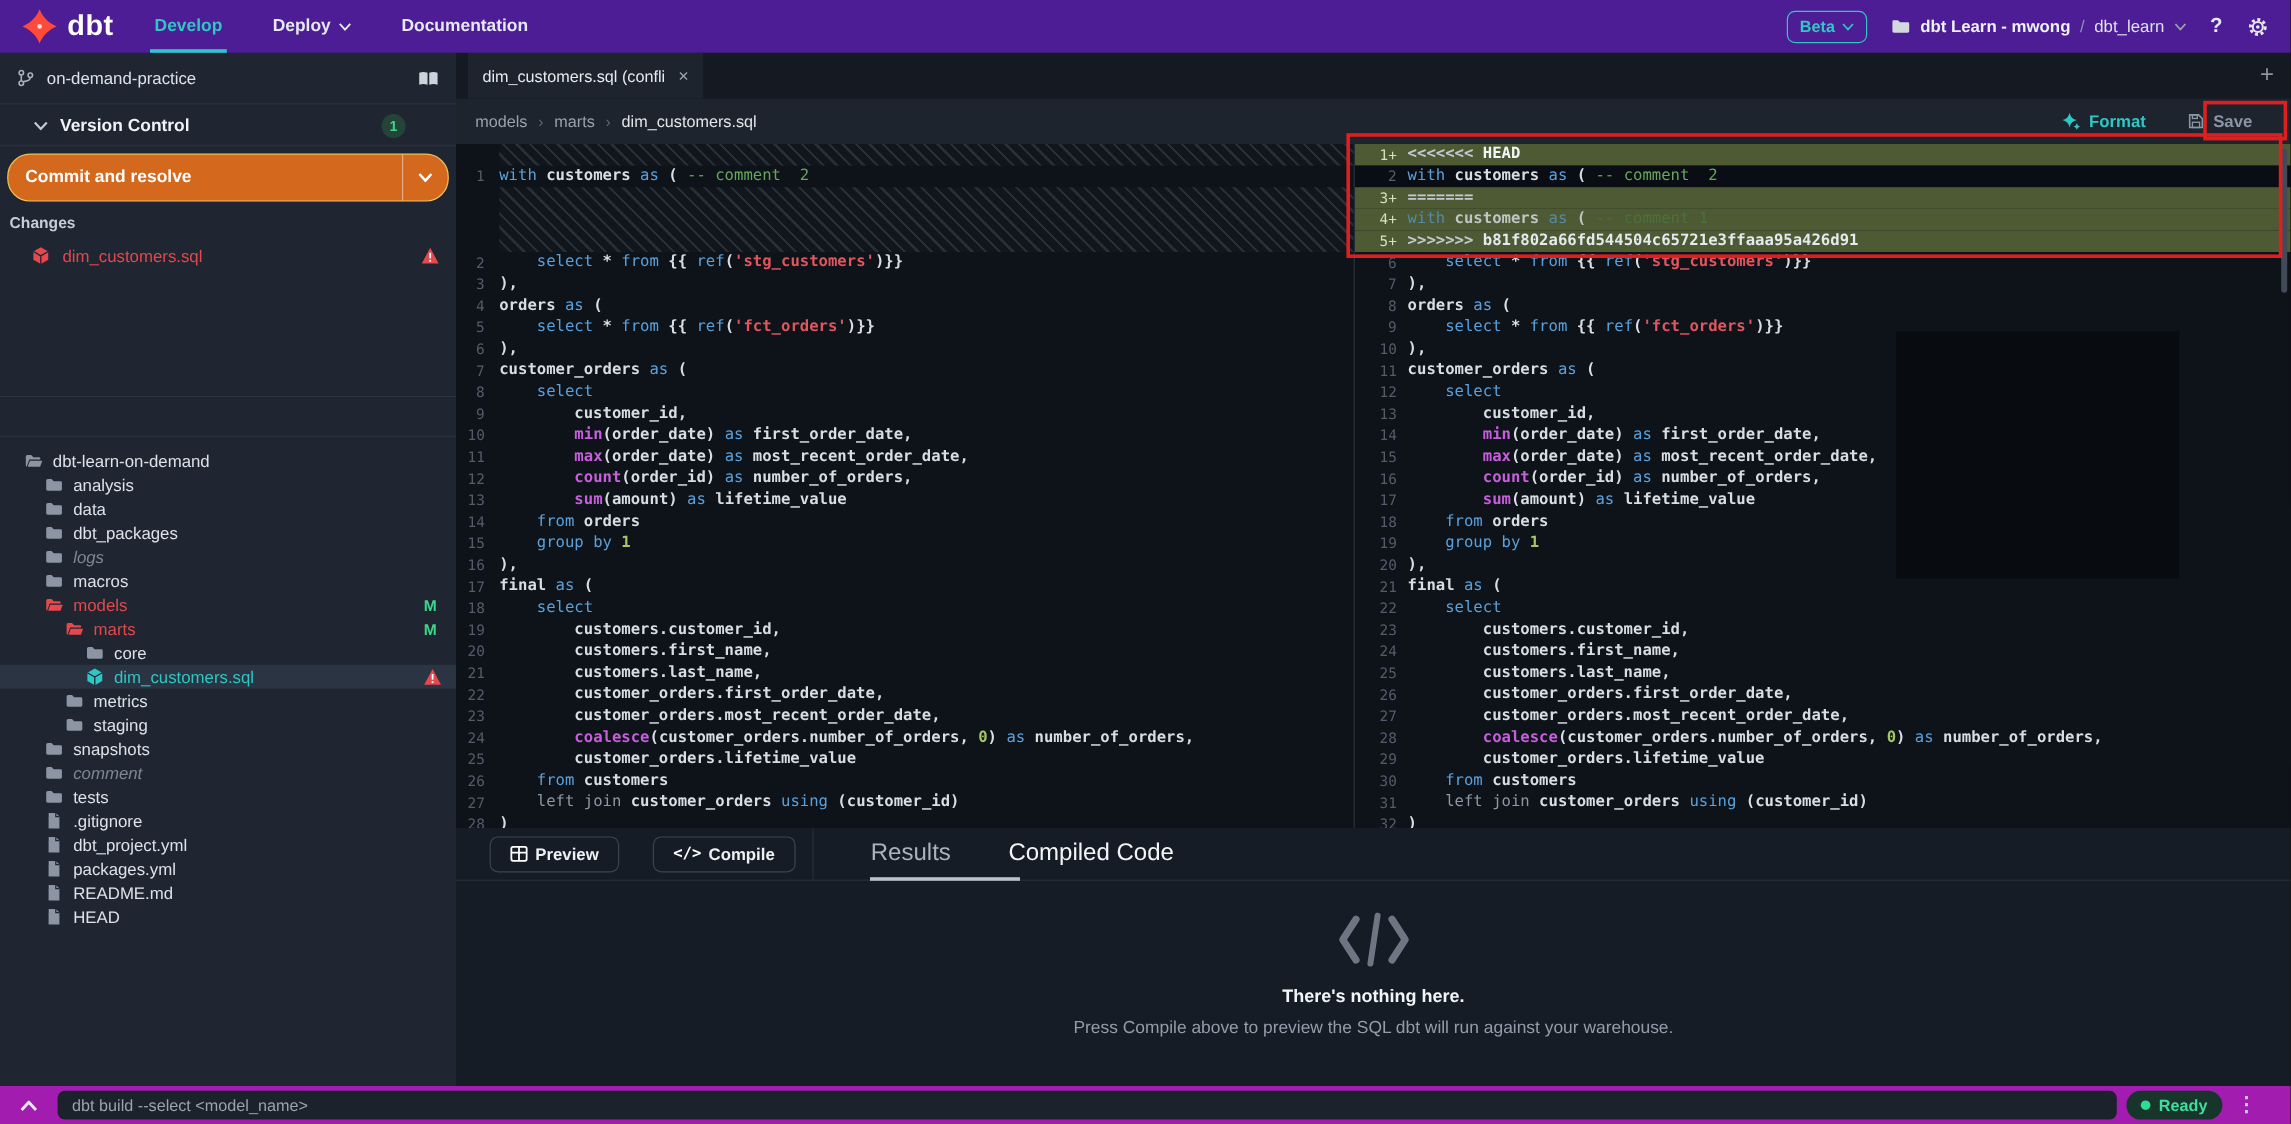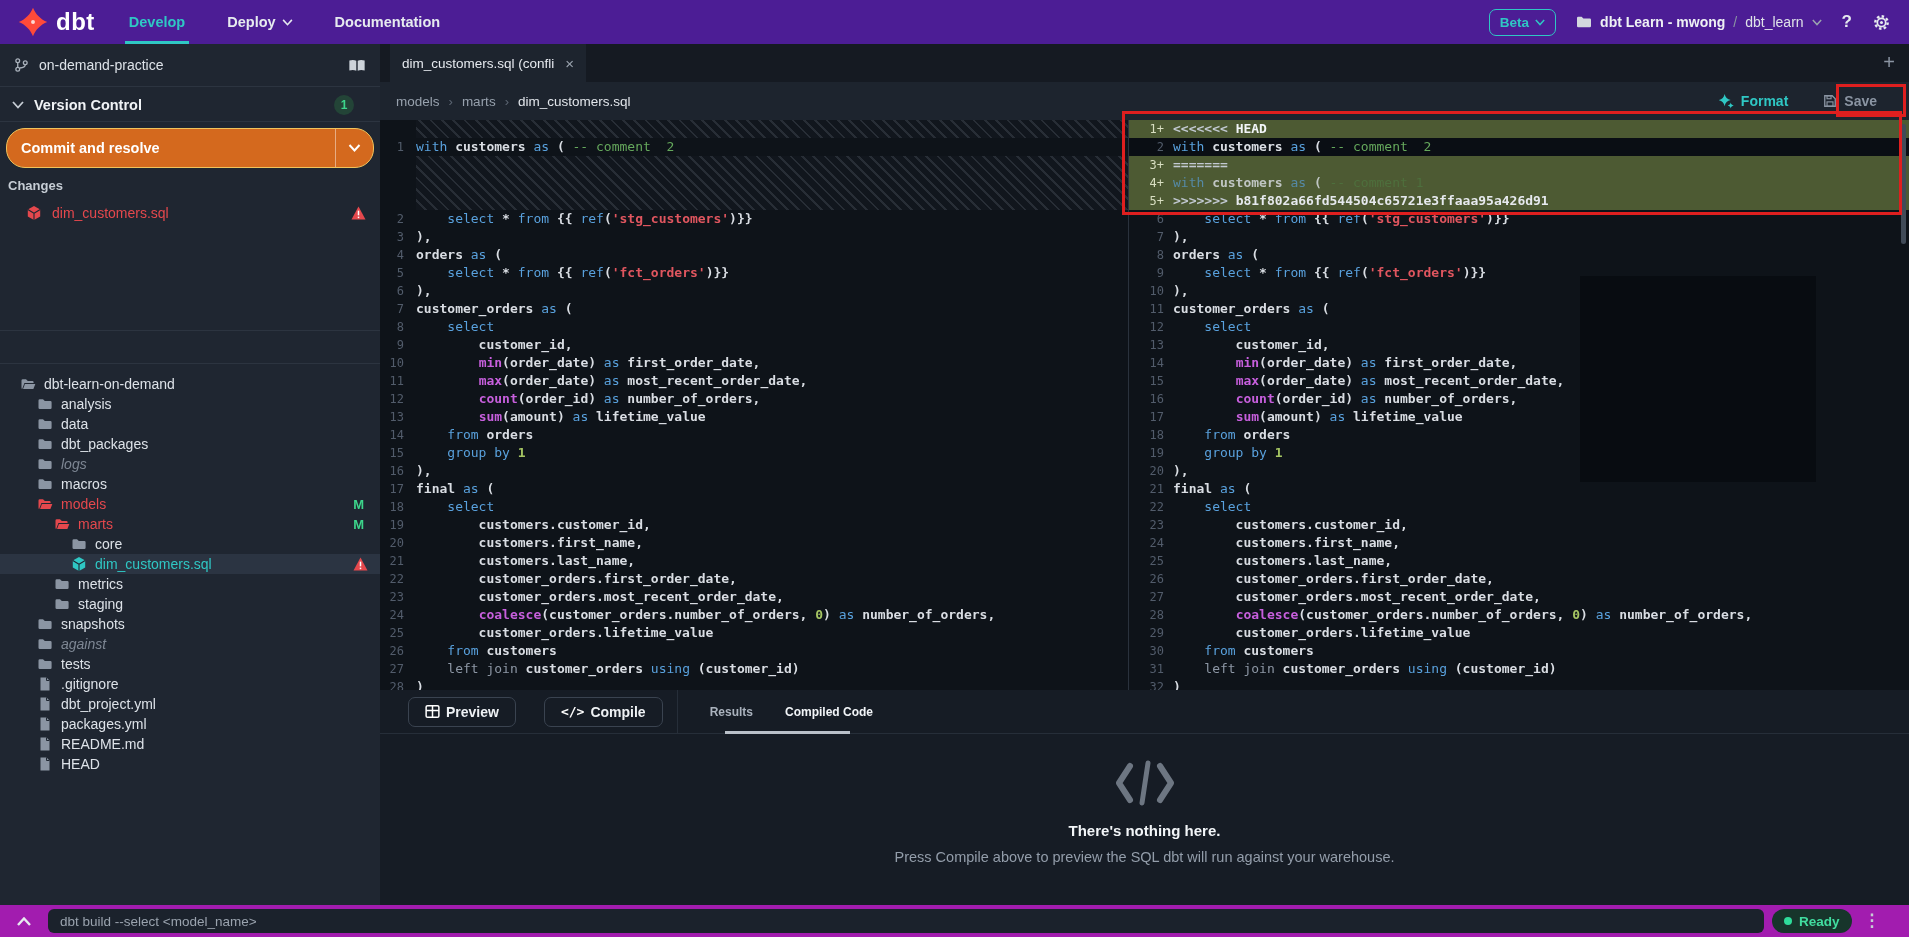--- a/index.html
+++ b/index.html
@@ -22,21 +22,21 @@
   #account{display:flex;align-items:center;gap:8px;font-size:14px}
   #account .proj{font-weight:bold;color:#eef1f4}
   #account .sep{color:#8b95a3}
   #help-icon{font-size:17px;font-weight:bold;color:#e6eaef;cursor:pointer}
 
   
   #sidebar{position:absolute;left:0;top:44px;width:380px;bottom:32px;background:#1f2631;overflow:hidden}
   .sdiv{position:absolute;left:0;right:0;height:1px;background:#2c3440}
   #branch-row{position:absolute;top:0;left:0;right:0;height:42px;display:flex;align-items:center;padding:0 14px;gap:10px}
   #branch-row .lbl{font-size:14px;color:#dde2e8;flex:1}
-  #vc-header{position:absolute;top:44px;left:0;right:0;height:33px;display:flex;align-items:center;padding:0 12px;gap:10px}
+  #vc-header{position:absolute;top:44px;left:0;right:0;height:33px;display:flex;align-items:center;padding:0 28px;gap:10px}
   #vc-header .ttl{font-size:14.5px;font-weight:bold;color:#f0f3f6;flex:1}
   #vc-badge{width:20px;height:20px;border-radius:50%;background:#234437;color:#3dd68c;font-size:12px;font-weight:bold;
             display:flex;align-items:center;justify-content:center;margin-right:14px}
   #commit-btn{position:absolute;top:84px;left:6px;right:6px;height:40px;background:#d4691e;border:1px solid #f0c35c;
               border-radius:19px;display:flex;align-items:center;cursor:pointer}
   #commit-btn .clabel{flex:1;padding-left:14px;font-size:14.5px;font-weight:bold;color:#fff}
   #commit-btn .cchev{width:38px;height:100%;display:flex;align-items:center;justify-content:center;border-left:1px solid rgba(255,255,255,.45)}
   #changes-label{position:absolute;top:134px;left:8px;font-size:13px;font-weight:bold;color:#c6cdd5}
   #changed-file{position:absolute;top:156px;left:0;right:0;height:26px;display:flex;align-items:center;gap:10px;padding:0 14px 0 26px;cursor:pointer}
   #changed-file .fname{font-size:14px;color:#e5484d;flex:1}
@@ -100,21 +100,21 @@
   #box-save{left:1836px;top:84px;width:70px;height:33px}
   #box-conflict{left:1122px;top:111px;width:780px;height:104px}
 
   
   #bpanel{position:absolute;left:380px;top:690px;right:0;height:215px;background:#161c25}
   #bheader{position:absolute;top:0;left:0;right:0;height:44px;border-bottom:1px solid #262e39;display:flex;align-items:center}
   .bbtn{display:flex;align-items:center;gap:6px;height:30px;padding:0 16px;border:1px solid #3a4350;border-radius:7px;
         font-size:14px;font-weight:bold;color:#eef1f4;margin-left:28px;cursor:pointer;background:transparent}
   .code-glyph{font-family:"DejaVu Sans Mono",monospace;font-weight:bold;font-size:13px;color:#fff}
   #bvdiv{width:1px;height:44px;background:#262e39;margin-left:14px}
-  .btab{font-size:12px;font-weight:bold;color:#aab2bd;margin-left:32px;cursor:pointer;height:44px;display:flex;align-items:center}
+  .btab{font-size:20px;font-weight:normal;color:#aab2bd;margin-left:48px;cursor:pointer;height:44px;display:flex;align-items:center}
   .btab.active{color:#f2f5f8}
   #tab-underline{position:absolute;left:345px;top:41px;width:125px;height:3px;background:#b9c0c9}
   #bempty{position:absolute;top:70px;left:0;right:0;display:flex;flex-direction:column;align-items:center;gap:10px}
   #bempty .t1{font-size:15px;font-weight:bold;color:#f2f5f8;margin-top:6px}
   #bempty .t2{font-size:14.5px;color:#939daa}
 
   
   #cmdbar{position:absolute;left:0;bottom:0;width:1909px;height:32px;background:#a21caf;display:flex;align-items:center}
   #cmd-collapse{width:48px;display:flex;justify-content:center;cursor:pointer}
   #cmd-input{width:1716px;height:24px;background:#1b222c;border:none;border-radius:6px;color:#c7ced6;
@@ -346,21 +346,21 @@
             </svg>
           </span>
           <span class="tlabel">snapshots</span>
         </div>
         <div class="trow italic   " style="padding-left:37px">
           <span class="ticon">
             <svg width="16" height="16" viewBox="0 0 16 16">
               <path d="M1.5 4.5 Q1.5 3.2 2.8 3.2 H6 L7.8 5 H13.4 Q14.6 5 14.6 6.2 V11.8 Q14.6 13 13.4 13 H2.8 Q1.5 13 1.5 11.8 Z" fill="#8b95a3"></path>
             </svg>
           </span>
-          <span class="tlabel">against</span>
+          <span class="tlabel">comment</span>
         </div>
         <div class="trow    " style="padding-left:37px">
           <span class="ticon">
             <svg width="16" height="16" viewBox="0 0 16 16">
               <path d="M1.5 4.5 Q1.5 3.2 2.8 3.2 H6 L7.8 5 H13.4 Q14.6 5 14.6 6.2 V11.8 Q14.6 13 13.4 13 H2.8 Q1.5 13 1.5 11.8 Z" fill="#8b95a3"></path>
             </svg>
           </span>
           <span class="tlabel">tests</span>
         </div>
         <div class="trow    " style="padding-left:37px">

